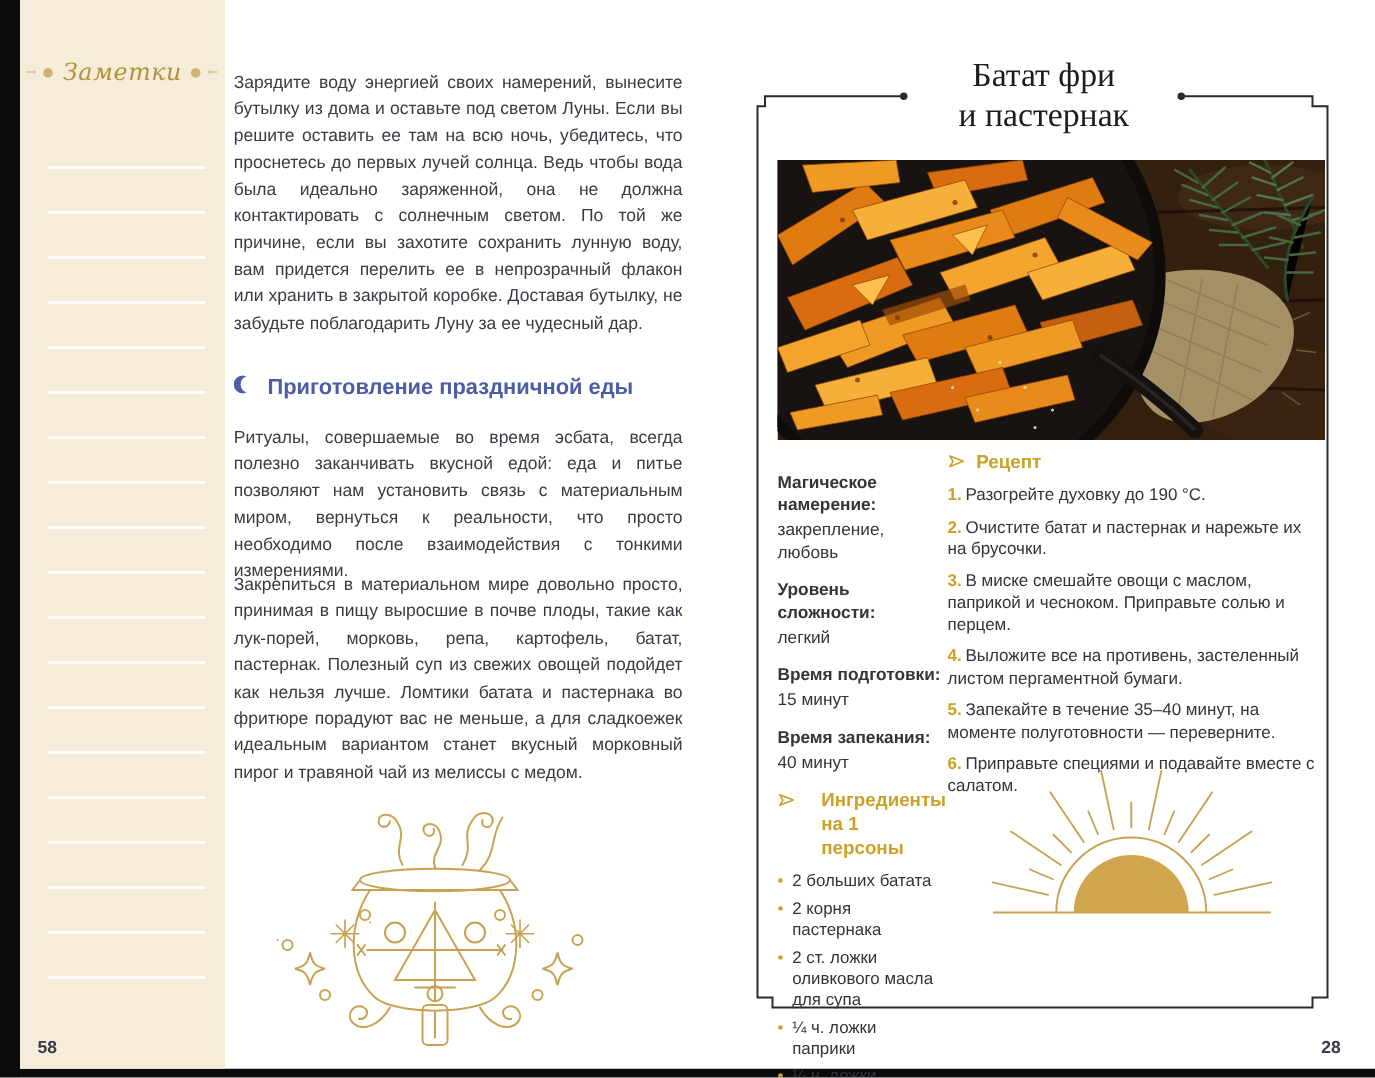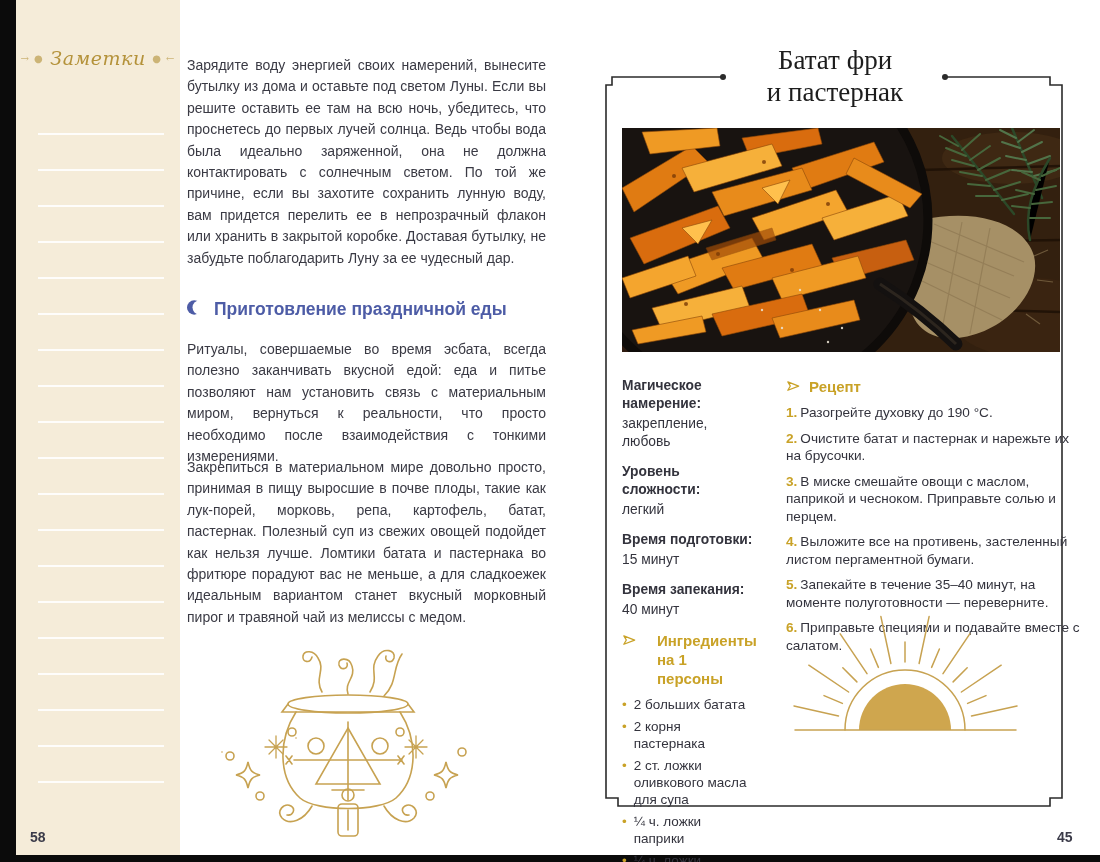--- a/index.html
+++ b/index.html
@@ -32,21 +32,21 @@
   .recipe-title{left:700px;top:44px;width:270px;text-align:center;
                 font-family:"Liberation Serif",serif;font-size:27px;line-height:32px;color:#1d1d1d;}
   .photo{left:622px;top:128px;width:438px;height:224px;}
   .info-col{left:622px;top:377px;width:132px;color:#33333d;}
   .info-label{font-weight:bold;font-size:13.8px;line-height:18px;}
   .info-value{font-size:13.8px;line-height:18px;margin:2px 0 12px;}
   .gold-head{color:#c9a227;font-weight:bold;font-size:15px;line-height:19px;display:flex;gap:8px;align-items:flex-start;}
   .ing-list{margin:8px 0 0 0;padding:0;list-style:none;}
   .ing-item{display:flex;gap:7px;font-size:13.5px;line-height:17px;margin:5px 0;color:#33333d;}
   .bullet{color:#c9a227;}
-  .steps-col{left:758px;top:377px;width:296px;color:#33333d;margin-left:28px;}
+  .steps-col{left:758px;top:360px;width:296px;color:#33333d;}
   .step{font-size:13.6px;line-height:17.5px;margin:8px 0;}
   .step-num{color:#c9a227;font-weight:bold;margin-right:3px;}
   .illu-sun{left:793px;top:600px;width:225px;height:152px;}
   .illu-cauldron{left:200px;top:640px;width:290px;height:200px;}
   .border-svg{left:598px;top:72px;width:470px;height:740px;}
 </style>
 </head>
 <body>
 
 <div class="stage">
@@ -319,15 +319,15 @@
     <line x1="112" y1="62" x2="112" y2="42"></line>
     <line x1="97.9" y1="63.5" x2="87.9" y2="16.6"></line>
     <line x1="85.4" y1="67.4" x2="77.6" y2="49"></line>
     <line x1="74" y1="73.6" x2="47.2" y2="33.8"></line>
     <line x1="63.9" y1="81.9" x2="49.8" y2="67.8"></line>
     <line x1="55.6" y1="92" x2="15.8" y2="65.2"></line>
     <line x1="49.4" y1="103.4" x2="31" y2="95.6"></line>
     <line x1="45.5" y1="115.9" x2="1" y2="105.9"></line>
   </svg>
 
-  <div class="abs pagenum" style="left:1057px;top:829px;">45</div>
+  <div class="abs pagenum" style="left:1057px;top:829px;">28</div>
 
 </div>
 
 </body></html>

